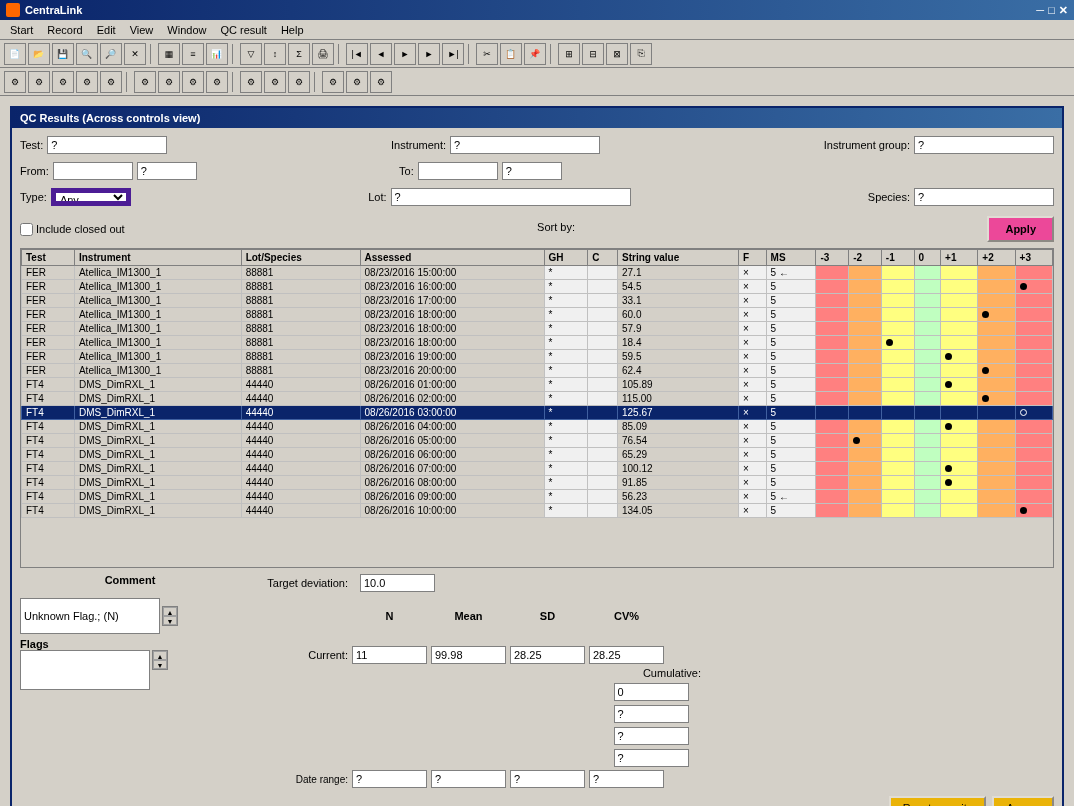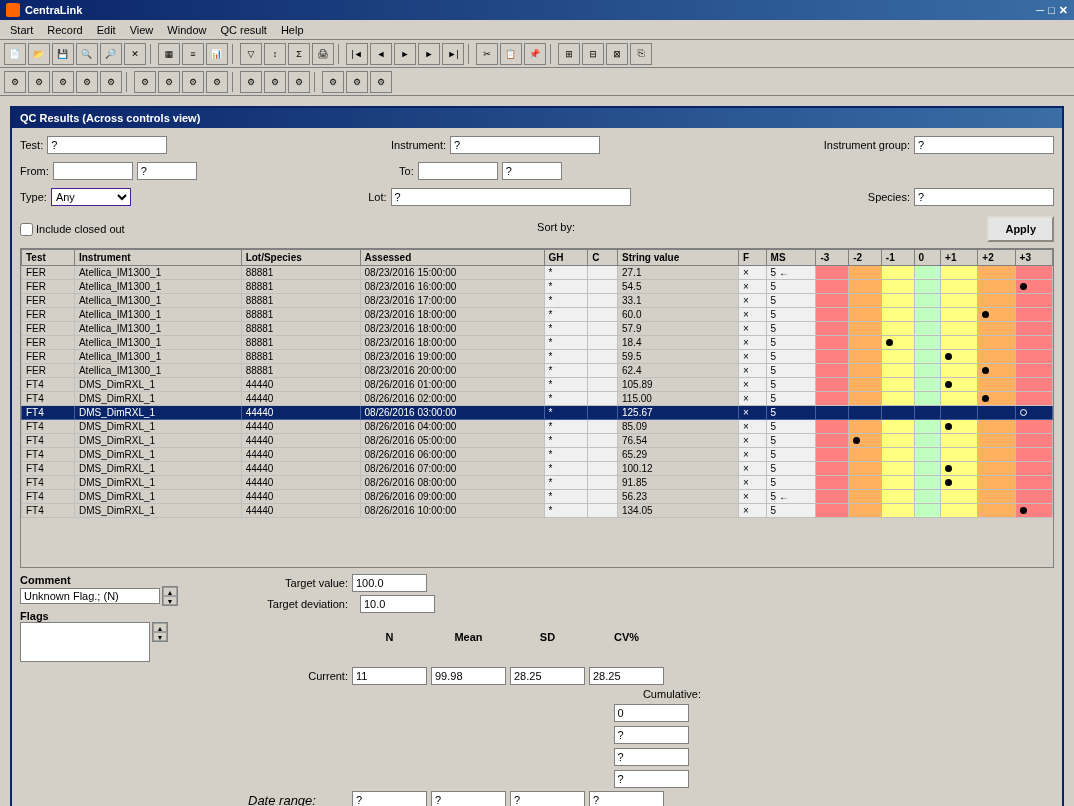--- a/index.html
+++ b/index.html
@@ -115,29 +115,29 @@
       white-space: nowrap;
     }
     .form-input {
       border: 1px solid #808080;
       background: white;
       height: 18px;
       padding: 1px 3px;
       font-size: 11px;
     }
     .form-select {
-      border: 1px solid #4c1d95;
+      border: 5px solid #4c1d95;
       background: white;
       height: 18px;
       font-size: 11px;
     }
 
     
     .apply-btn {
-      background: #e5e5e5;
+      background: #ec4899;
       border: 2px outset #e0dcd4;
       padding: 3px 16px;
       font-size: 11px;
       cursor: pointer;
       font-weight: bold;
       height: 26px;
     }
 
     
     .data-table-wrapper {
@@ -755,23 +755,23 @@
                 <td class="col-pos2"></td>
                 <td class="col-pos3"><span style="display: inline-block; width: 7px; height: 7px; border-radius: 50%; background: black;"></span></td>
               </tr>
             </tbody>
         </table>
       </div>
 
       <div class="comment-section">
 
         <div style="width:220px;">
-          <div style="font-size:11px; font-weight:bold; margin-bottom:0;">Comment</div>
+          <div style="font-size:11px; font-weight:bold; margin-bottom:12px;text-align:center;">Comment</div>
           <div style="display:flex; gap:2px; align-items:center;">
-            <input class="form-input" style="width: 140px; height: 16px;" value="Unknown Flag.; (N)">
+            <input class="form-input" style="width: 140px; height: 36px;" value="Unknown Flag.; (N)">
             <div class="spin-btn">
               <span>▲</span>
               <span>▼</span>
             </div>
           </div>
           <div class="flags-row">
             <div>
               <span style="font-size:11px; font-weight:bold;">Flags</span>
             </div>
           </div>
@@ -779,24 +779,20 @@
             <div class="flags-box"></div>
             <div class="spin-btn">
               <span>▲</span>
               <span>▼</span>
             </div>
           </div>
         </div>
 
         <div class="stats-section">
 
-          <div style="display:flex; align-items:center; gap:4px; margin-bottom:3px;">
-            <span style="width:100px; text-align:right; font-size:11px;">Target value:</span>
-            <input class="stats-input" value="100.0" style="">
-          </div>
 
           <div style="display:flex; align-items:center; gap:12px; margin-bottom:18px;">
             <span style="width:100px; text-align:right; font-size:11px;">Target deviation:</span>
             <input class="stats-input" value="10.0" style="">
           </div>
 
           <div style="display:flex; align-items:center; gap:4px; margin-bottom:2px;">
             <span style="width:100px;"></span>
             <span class="stats-col-header">N</span>
             <span class="stats-col-header">Mean</span>
@@ -814,21 +810,21 @@
 
           <div style="display:flex; align-items:center; gap:4px; margin-bottom:3px;flex-direction:column;">
             <span style="width:100px; text-align:right; font-size:11px;">Cumulative:</span>
             <input class="stats-input" value="0" style="">
             <input class="stats-input" value="?" style="">
             <input class="stats-input" value="?" style="">
             <input class="stats-input" value="?" style="">
           </div>
 
           <div style="display:flex; align-items:center; gap:4px;">
-            <span style="width:100px; text-align:left; font-size:13px;font-style:italic;">Date range:</span>
+            <span style="width:100px; text-align:right; font-size:10px;">Date range:</span>
             <input class="stats-input" value="?" style="">
             <input class="stats-input" value="?" style="">
             <input class="stats-input" value="?" style="">
             <input class="stats-input" value="?" style="">
           </div>
         </div>
       </div>
 
       <div style="display:flex; justify-content:flex-end; gap:6px; margin-top:8px;">
         <button class="bottom-btn">Reset severity</button>

